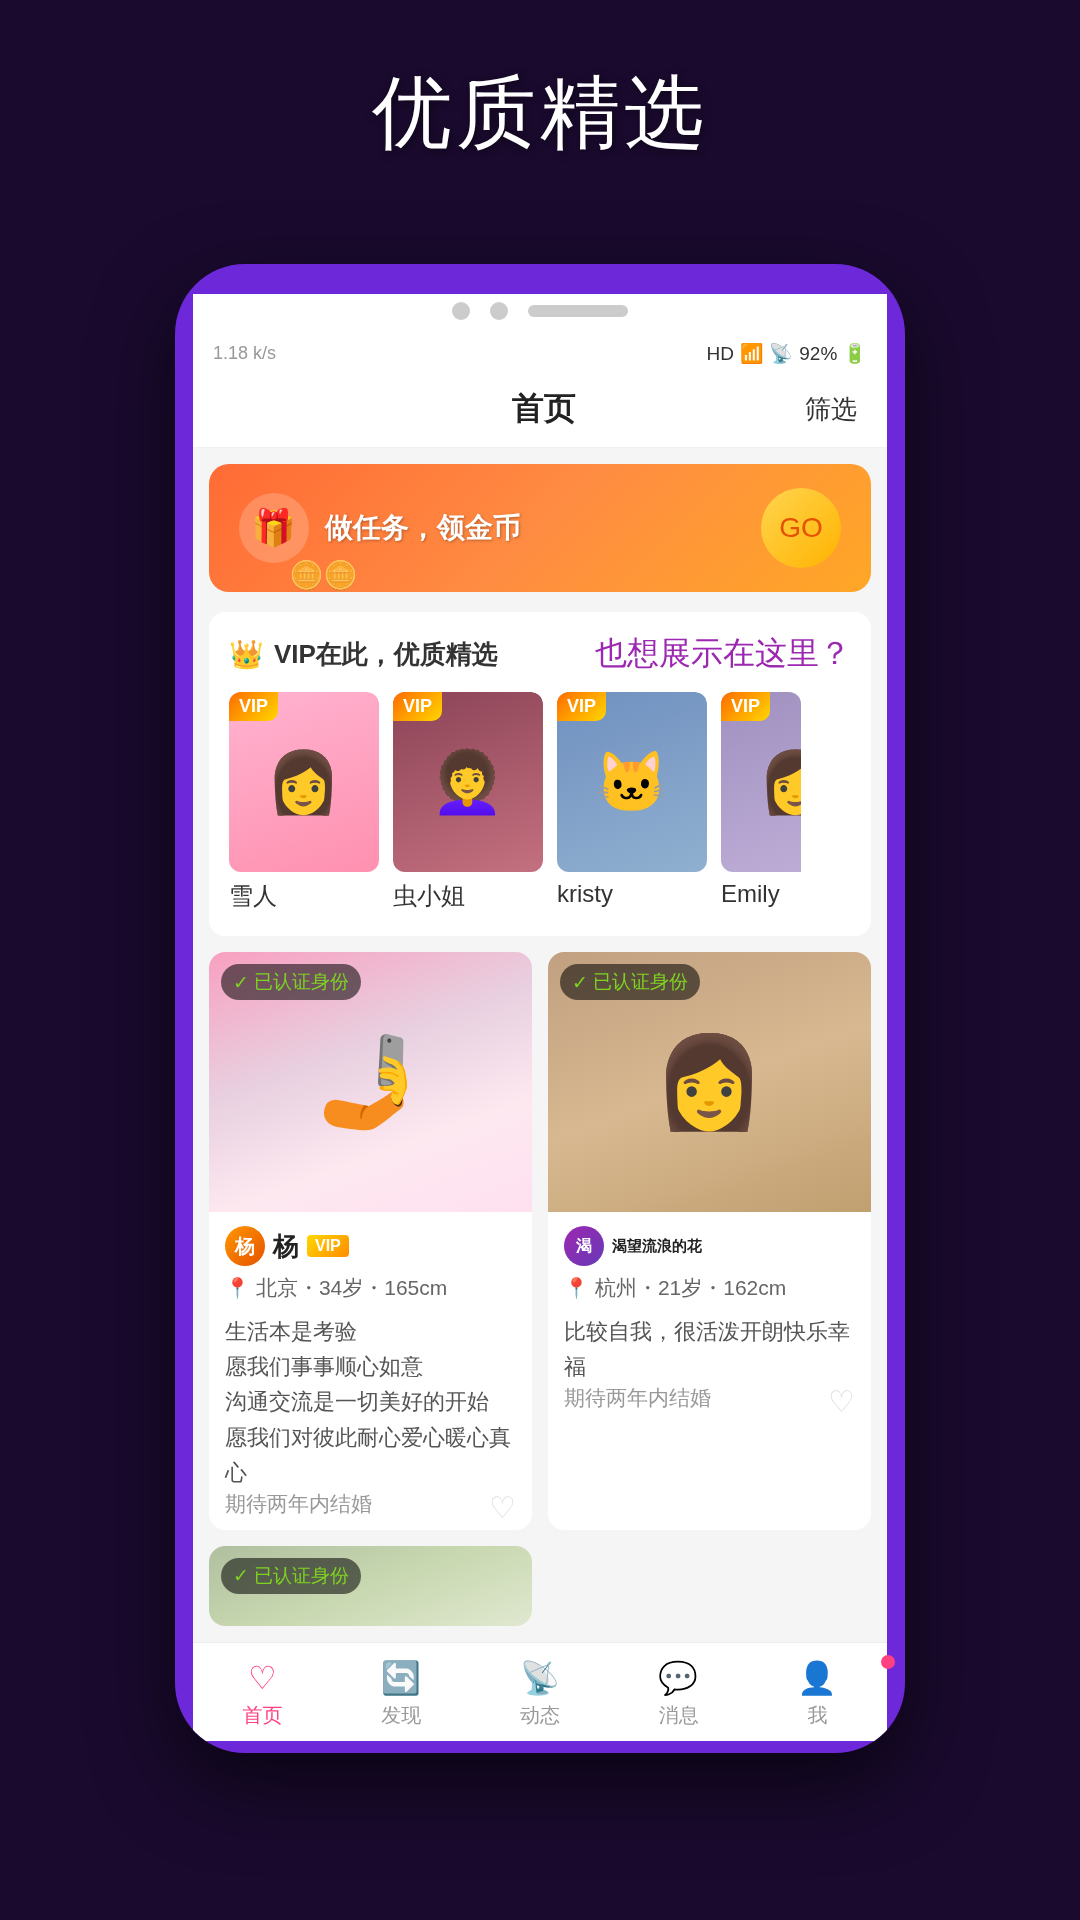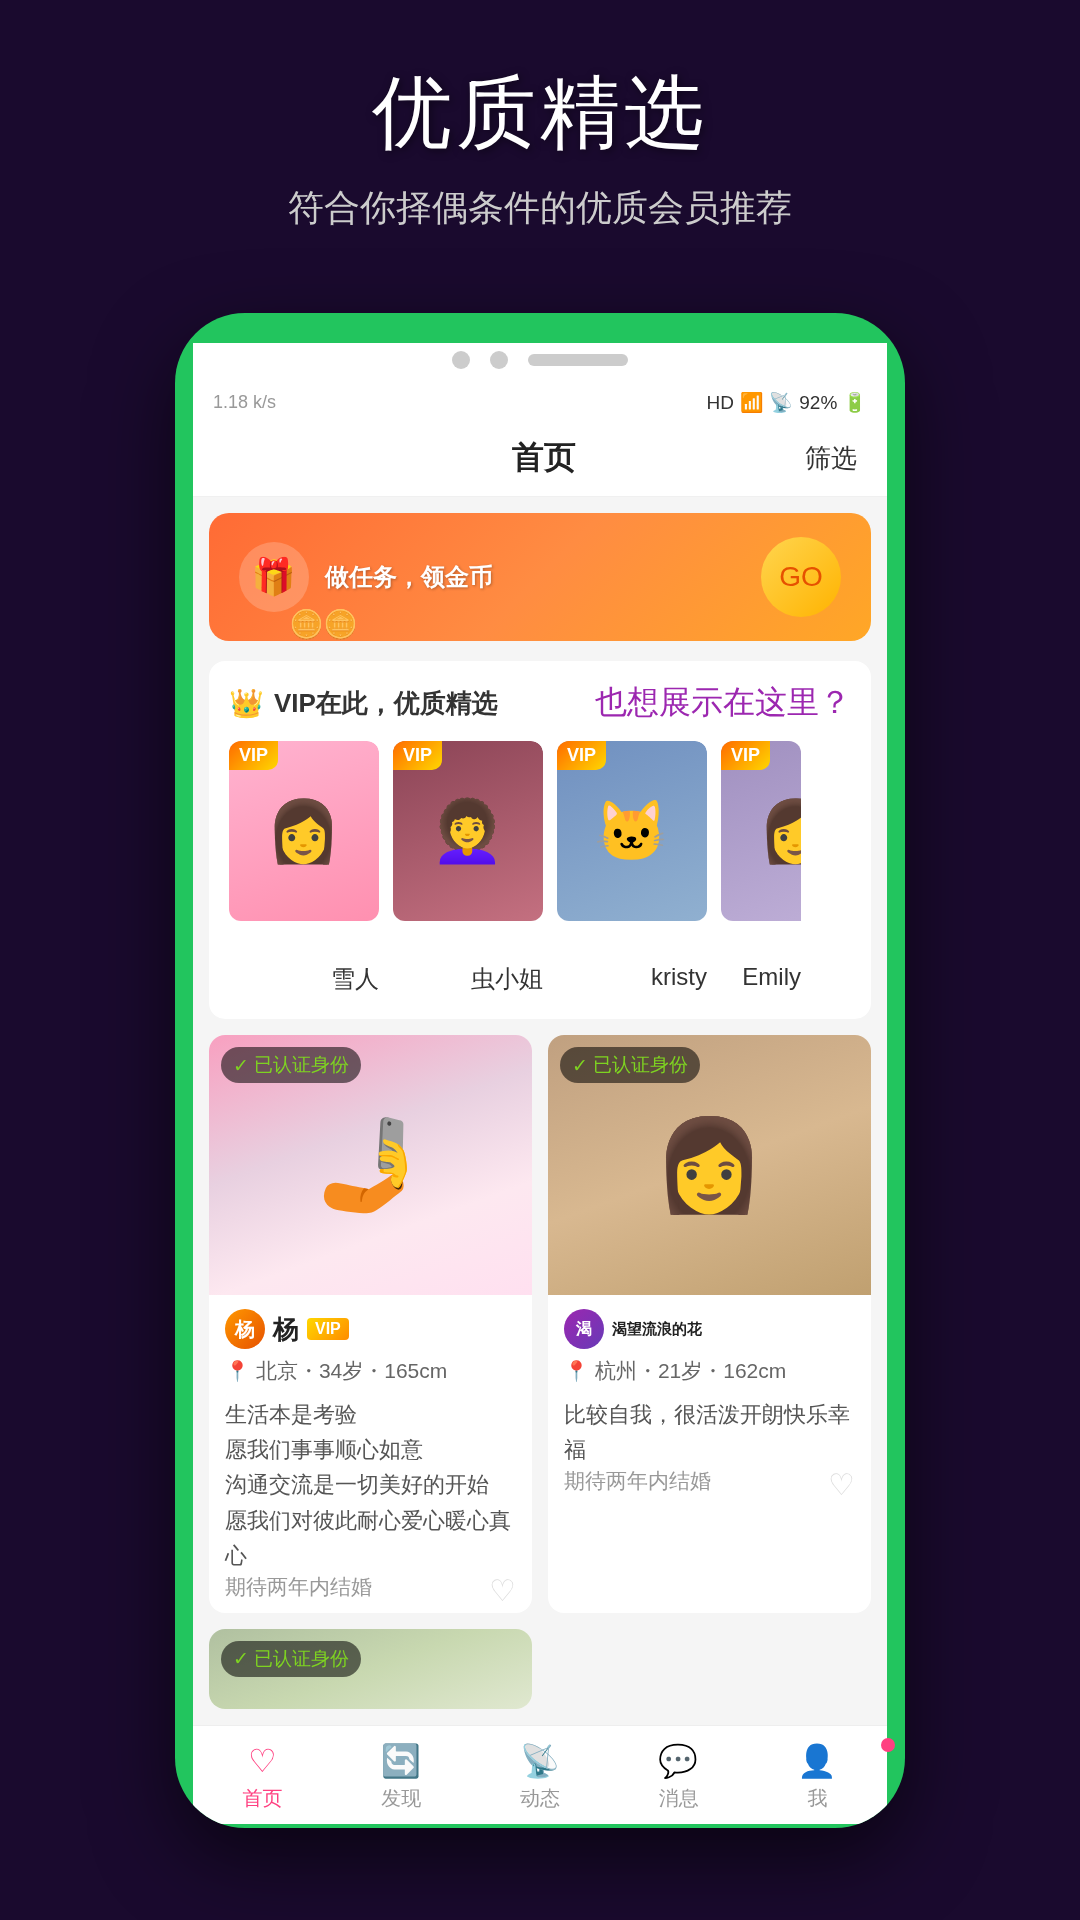--- a/index.html
+++ b/index.html
@@ -34,23 +34,23 @@
     }
 
     
     .phone-wrapper {
       width: 730px;
       margin: 40px auto 0;
       position: relative;
     }
     .phone-frame {
       width: 730px;
-      background: #22c55e;
+      background: #6d28d9;
       border-radius: 70px;
-      padding: 30px 18px 4px;
+      padding: 30px 18px 12px;
       box-shadow: 0 30px 80px rgba(0,0,0,0.6);
       overflow: hidden;
       position: relative;
     }
 
     
     .phone-top-bar {
       display: flex;
       align-items: center;
       justify-content: center;
@@ -141,21 +141,21 @@
     .banner-icon {
       width: 70px; height: 70px;
       background: rgba(255,255,255,0.2);
       border-radius: 50%;
       display: flex;
       align-items: center;
       justify-content: center;
       font-size: 36px;
     }
     .banner-text {
-      font-size: 24px;
+      font-size: 28px;
       font-weight: 900;
       color: #fff;
       text-shadow: 1px 1px 3px rgba(0,0,0,0.3);
     }
     .banner-go {
       background: linear-gradient(135deg, #ffd54f, #ffb300);
       border-radius: 50%;
       width: 80px; height: 80px;
       display: flex;
       align-items: center;
@@ -224,23 +224,22 @@
       background: linear-gradient(135deg, #ff6b00, #ffd700);
       color: #fff;
       font-size: 18px;
       font-weight: 700;
       padding: 4px 10px;
       border-radius: 0 0 10px 0;
     }
     .vip-name {
       font-size: 24px;
       color: #333;
-      text-align: right;
+      text-align: left;
       padding: 8px 0 4px;
-      margin-top: 34px;
     }
 
     
     .cards-grid {
       display: grid;
       grid-template-columns: 1fr 1fr;
       gap: 16px;
     }
     .person-card {
       background: #fff;
@@ -369,21 +368,20 @@
     .vip-photo-1 { background: linear-gradient(160deg, #ffb3d0 0%, #ff90b0 100%); }
     .vip-photo-2 { background: linear-gradient(160deg, #8b4456 0%, #c47080 100%); }
     .vip-photo-3 { background: linear-gradient(160deg, #7090c0 0%, #90b0d0 100%); }
     .vip-photo-4 { background: linear-gradient(160deg, #a090c0 0%, #c0b0d8 100%); }
   </style>
 </head>
 <body>
 
 <div class="promo-section">
   <div class="promo-title">优质精选</div>
-  <div class="promo-subtitle">符合你择偶条件的优质会员推荐</div>
 </div>
 
 <div class="phone-wrapper">
   <div class="phone-frame">
 
     <div class="phone-top-bar">
       <div class="phone-camera"></div>
       <div class="phone-sensor"></div>
       <div class="phone-speaker"></div>
     </div>

